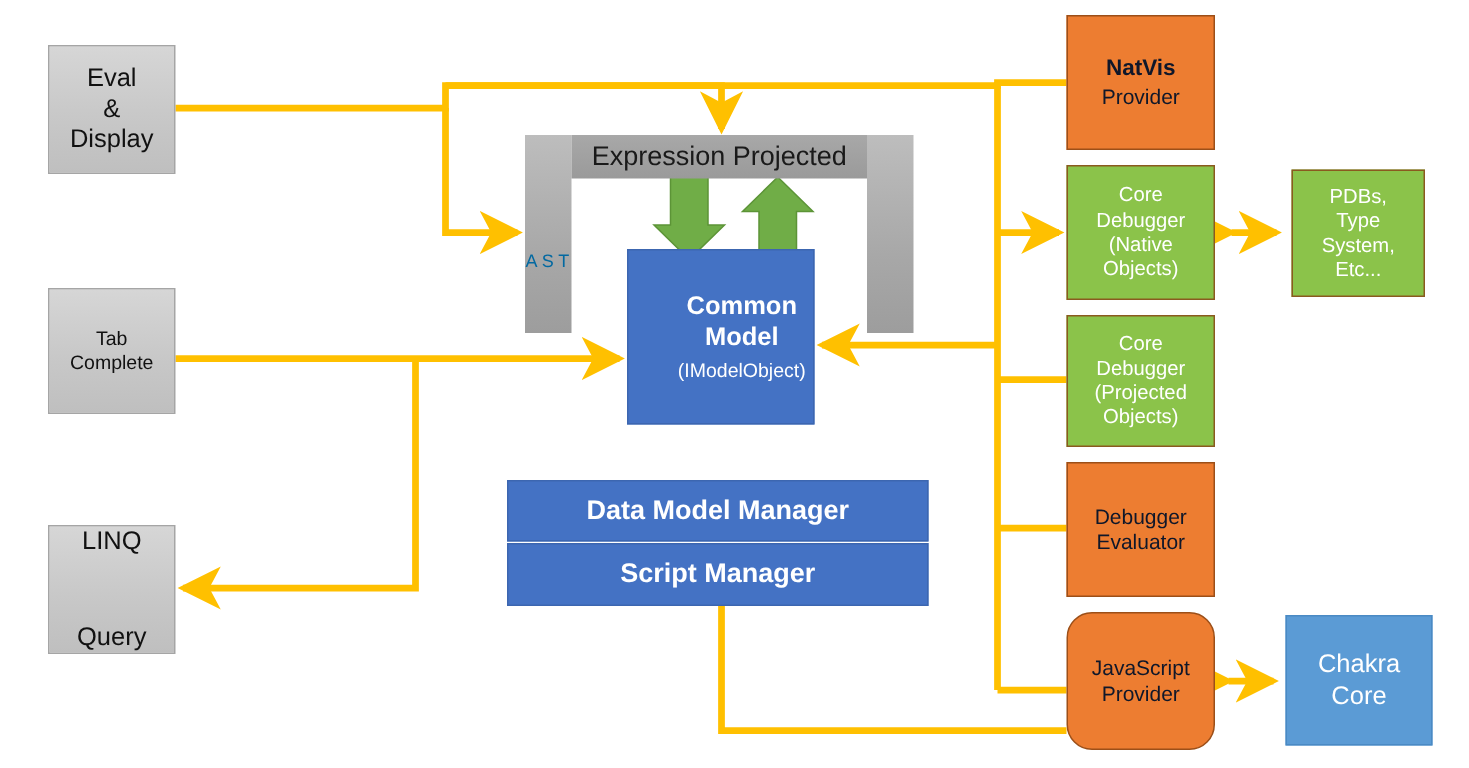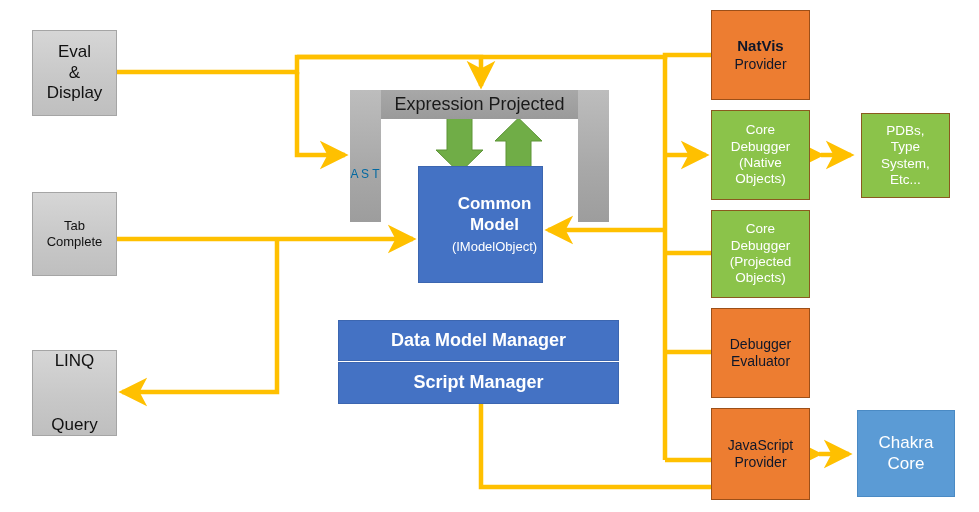--- a/index.html
+++ b/index.html
@@ -229,21 +229,21 @@
     <span class="ln">Debugger</span>
     <span class="ln">(Projected</span>
     <span class="ln">Objects)</span>
   </div>
 
   <div class="node orange" style="left:711px; top:308px; width:99px; height:90px;">
     <span class="ln">Debugger</span>
     <span class="ln">Evaluator</span>
   </div>
 
-  <div class="node orange" style="left:711px; top:408px; width:99px; height:92px;">
+  <div class="node orange" style="left:711px; top:408px; width:99px; height:92px;border-radius:17px;">
     <span class="ln">JavaScript</span>
     <span class="ln">Provider</span>
   </div>
 
   <div class="node green" style="left:861px; top:113px; width:89px; height:85px;">
     <span class="ln">PDBs,</span>
     <span class="ln">Type</span>
     <span class="ln">System,</span>
     <span class="ln">Etc...</span>
   </div>

